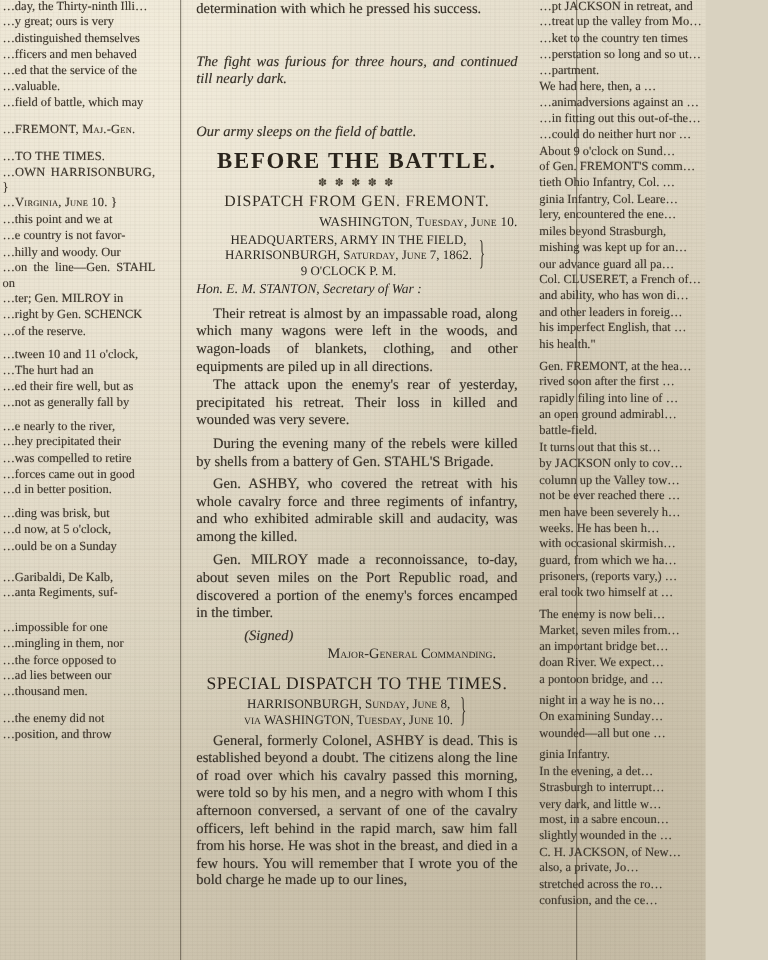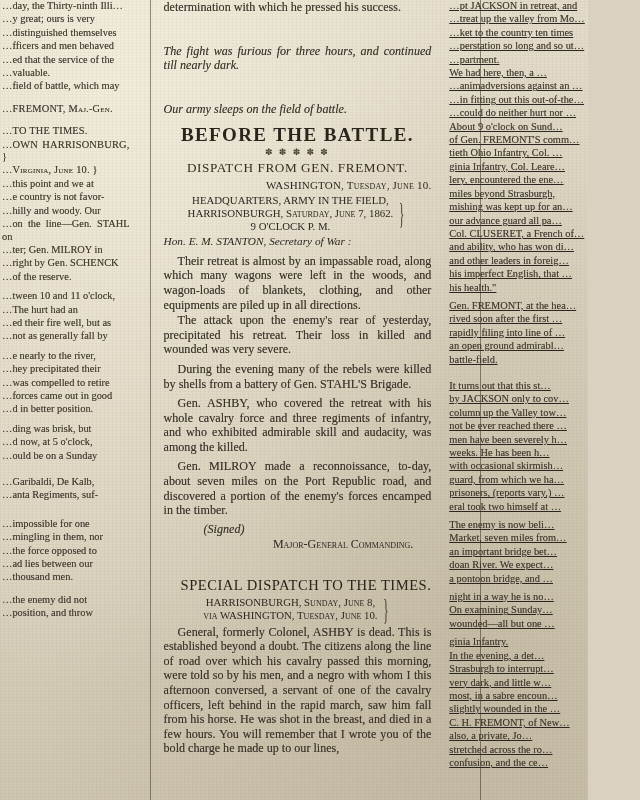--- a/index.html
+++ b/index.html
@@ -52,21 +52,20 @@
     width: 150px;
     padding: 0 8px 0 2px;
   }
   .col-mid {
     width: 330px;
     padding: 0 10px 0 26px;
   }
   .col-right {
     width: 160px;
     padding: 0 2px 0 8px;
-    text-decoration: underline;
   }
   .rule {
     position: absolute;
     top: 0;
     bottom: 0;
     width: 1px;
     background: rgba(60,52,40,0.55);
   }
   .rule.r1 { left: 150px; }
   .rule.r2 { left: 480px; }
@@ -102,25 +101,25 @@
   .sub-headline {
     text-align: center;
     font-size: 13.2px;
     line-height: 16px;
     letter-spacing: 0.6px;
     font-variant: small-caps;
     margin: 2px 0 3px 0;
     color: #332d24;
   }
   .sub-headline2 {
-    text-align: right;
+    text-align: center;
     font-size: 14.6px;
     line-height: 18px;
     letter-spacing: 0.5px;
-    margin: 24px 0 2px 0;
+    margin: 9px 0 2px 0;
     color: #2a241c;
   }
   .divider-orn {
     text-align: center;
     font-size: 9px;
     letter-spacing: 2px;
     line-height: 9px;
     margin: 1px 0 3px 0;
     color: #4a4336;
   }
@@ -297,21 +296,21 @@
       <p class="tiny">Col. CLUSERET, a French of…</p>
       <p class="tiny">and ability, who has won di…</p>
       <p class="tiny">and other leaders in foreig…</p>
       <p class="tiny">his imperfect English, that …</p>
       <p class="tiny">his health."</p>
       <p class="tiny" style="margin-top:6px">Gen. FREMONT, at the hea…</p>
       <p class="tiny">rived soon after the first …</p>
       <p class="tiny">rapidly filing into line of …</p>
       <p class="tiny">an open ground admirabl…</p>
       <p class="tiny">battle-field.</p>
-      <p class="tiny" style="margin-top:14px">It turns out that this st…</p>
+      <p class="tiny" style="margin-top:2px">It turns out that this st…</p>
       <p class="tiny">by JACKSON only to cov…</p>
       <p class="tiny">column up the Valley tow…</p>
       <p class="tiny">not be ever reached there …</p>
       <p class="tiny">men have been severely h…</p>
       <p class="tiny">weeks.  He has been h…</p>
       <p class="tiny">with occasional skirmish…</p>
       <p class="tiny">guard, from which we ha…</p>
       <p class="tiny">prisoners, (reports vary,) …</p>
       <p class="tiny">eral took two himself at …</p>
       <p class="tiny" style="margin-top:6px">The enemy is now beli…</p>
@@ -321,21 +320,21 @@
       <p class="tiny">a pontoon bridge, and …</p>
       <p class="tiny" style="margin-top:6px">night in a way he is no…</p>
       <p class="tiny">On examining Sunday…</p>
       <p class="tiny">wounded—all but one …</p>
       <p class="tiny" style="margin-top:6px">ginia Infantry.</p>
       <p class="tiny">In the evening, a det…</p>
       <p class="tiny">Strasburgh to interrupt…</p>
       <p class="tiny">very dark, and little w…</p>
       <p class="tiny">most, in a sabre encoun…</p>
       <p class="tiny">slightly wounded in the …</p>
-      <p class="tiny">C. H. FREMONT, of New…</p>
+      <p class="tiny">C. H. JACKSON, of New…</p>
       <p class="tiny">also, a private, Jo…</p>
       <p class="tiny">stretched across the ro…</p>
       <p class="tiny">confusion, and the ce…</p>
     </div>
 
   </div>
   <div class="rule r1"></div>
   <div class="rule r2"></div>
 </div>
 

